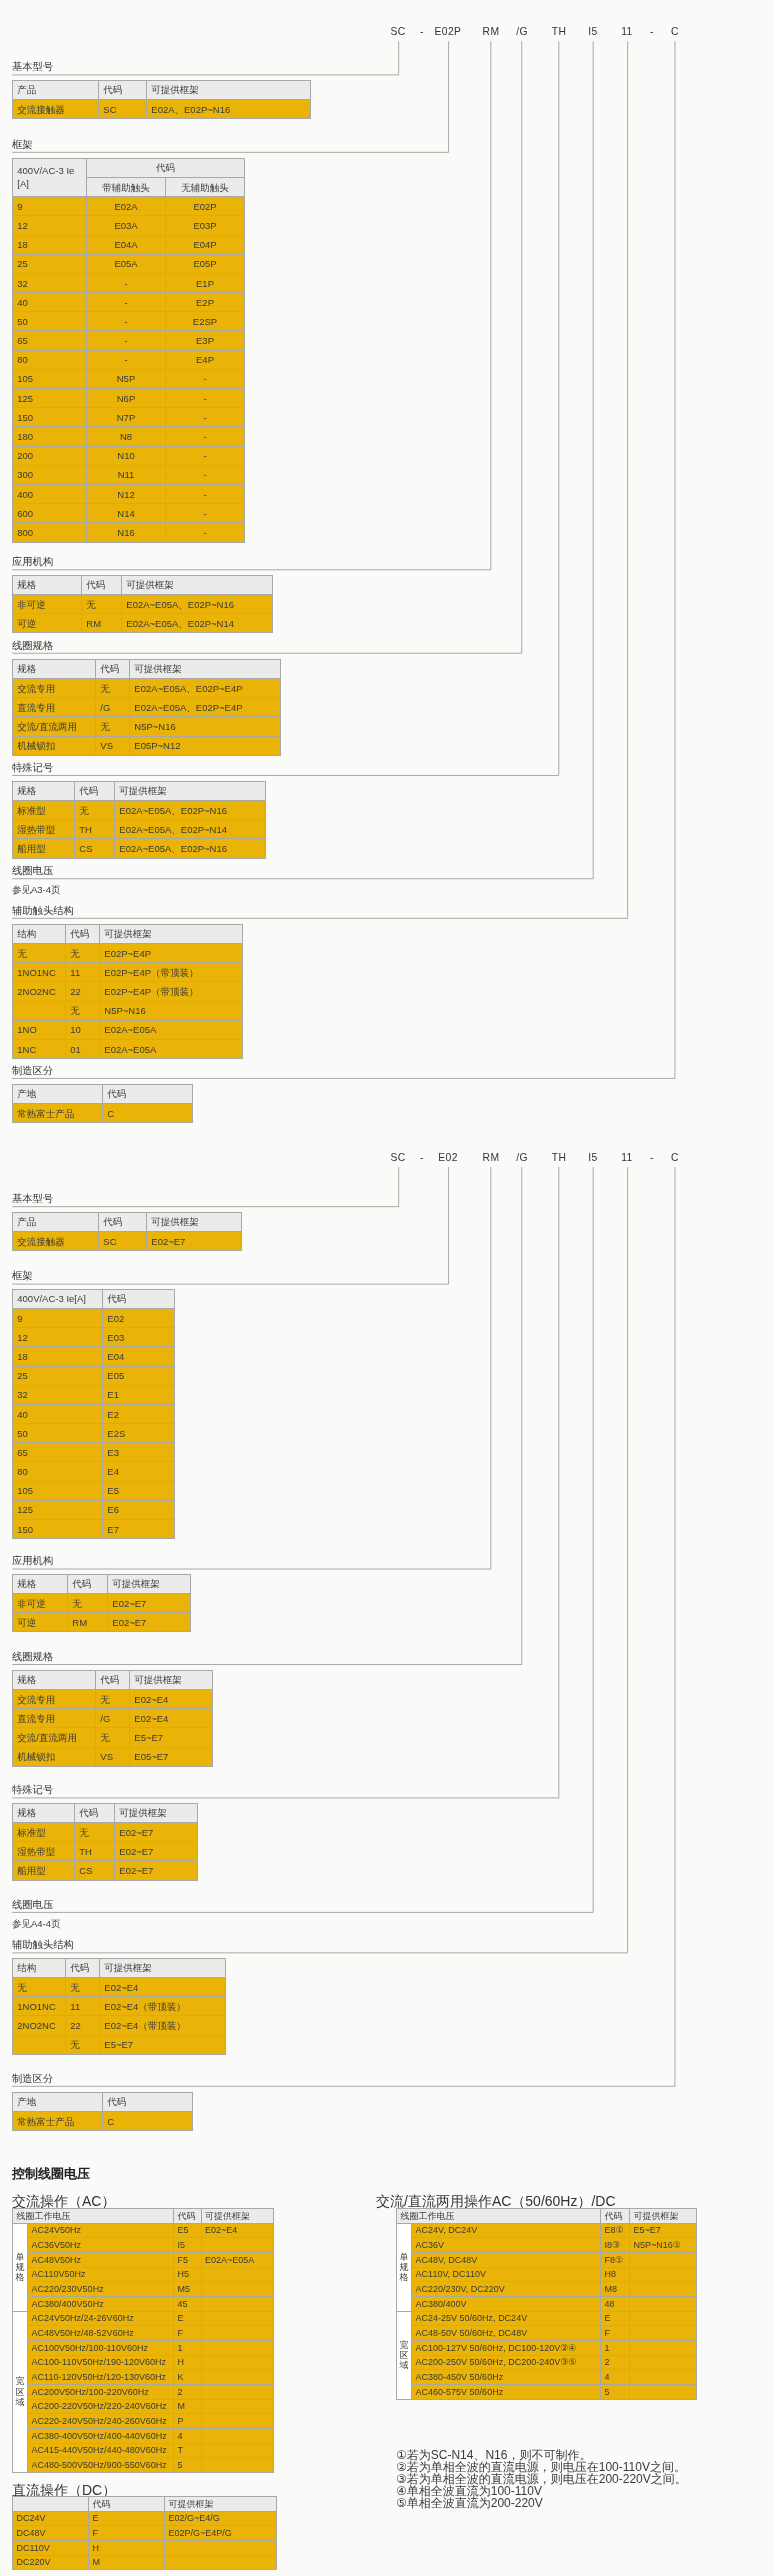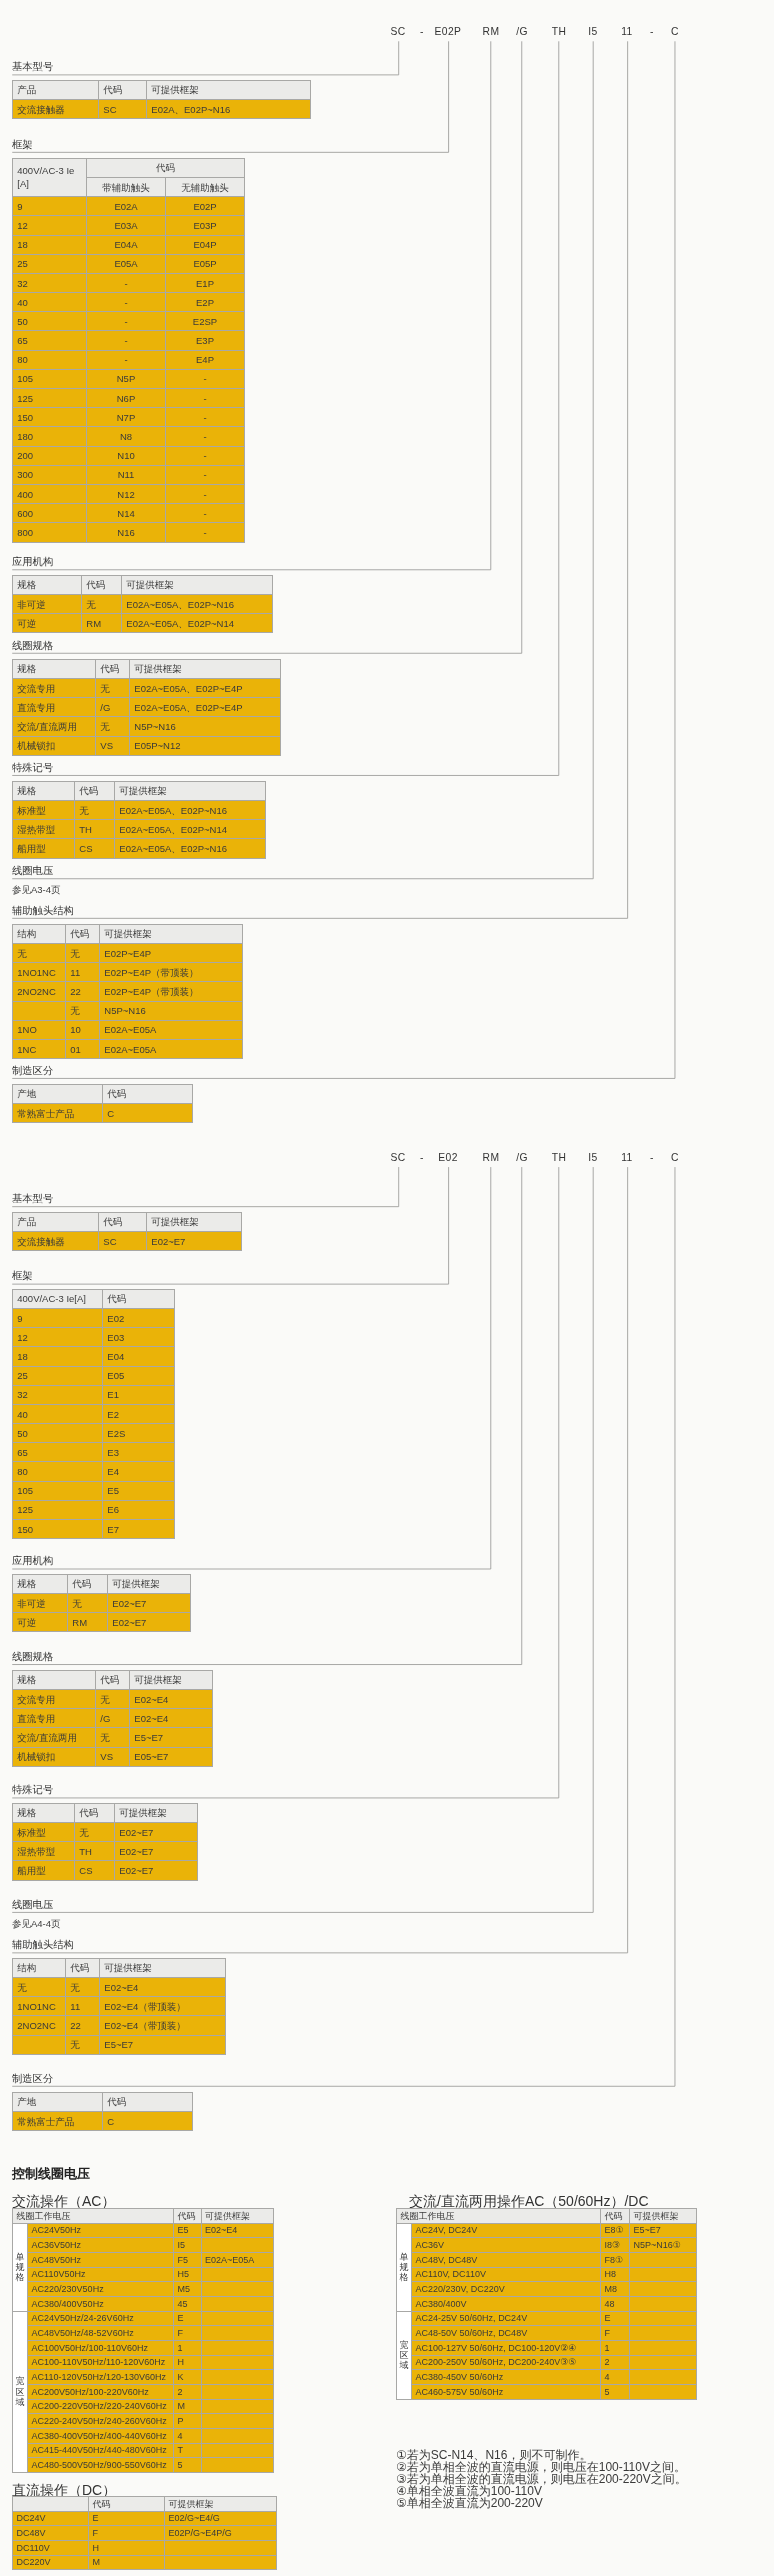--- a/index.html
+++ b/index.html
@@ -728,21 +728,21 @@
         <td>AC48V50Hz/48-52V60Hz</td>
         <td>F</td>
         <td></td>
       </tr>
       <tr>
         <td>AC100V50Hz/100-110V60Hz</td>
         <td>1</td>
         <td></td>
       </tr>
       <tr>
-        <td>AC100-110V50Hz/110-120V60Hz</td>
+        <td>AC100-110V50Hz/190-120V60Hz</td>
         <td>H</td>
         <td></td>
       </tr>
       <tr>
         <td>AC110-120V50Hz/120-130V60Hz</td>
         <td>K</td>
         <td></td>
       </tr>
       <tr>
         <td>AC200V50Hz/100-220V60Hz</td>
@@ -808,21 +808,21 @@
         <td></td>
       </tr>
       <tr>
         <td>DC220V</td>
         <td>M</td>
         <td></td>
       </tr>
     </tbody>
 </table>
 
-<div class="sub-title" style="top:2193px;left:409px">交流/直流两用操作AC（50/60Hz）/DC</div>
+<div class="sub-title" style="top:2193px;left:376px">交流/直流两用操作AC（50/60Hz）/DC</div>
 <table class="small" style="position:absolute;top:2208px;left:396px">
   <colgroup>
       <col style="width:13.8px">
       <col style="width:189px">
       <col style="width:29px">
       <col style="width:67px">
     </colgroup>
   <thead>
       <tr>
     <th colspan="2">线圈工作电压</th>

